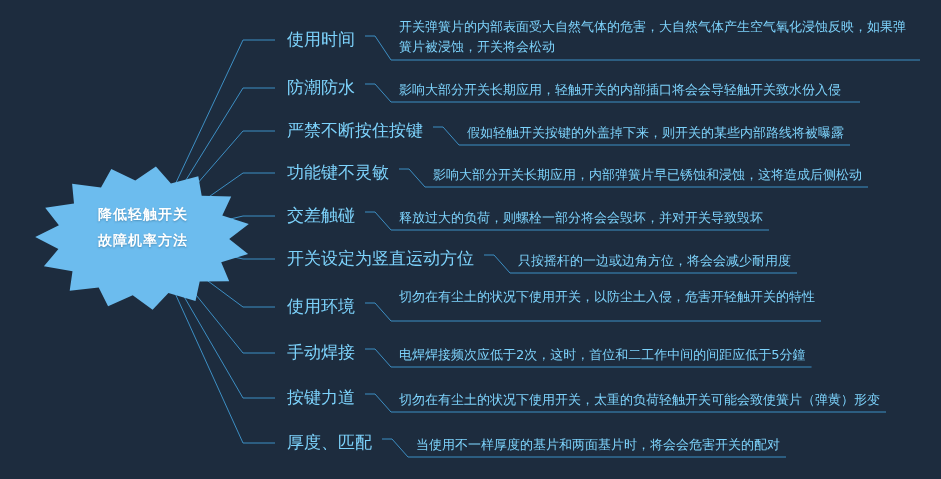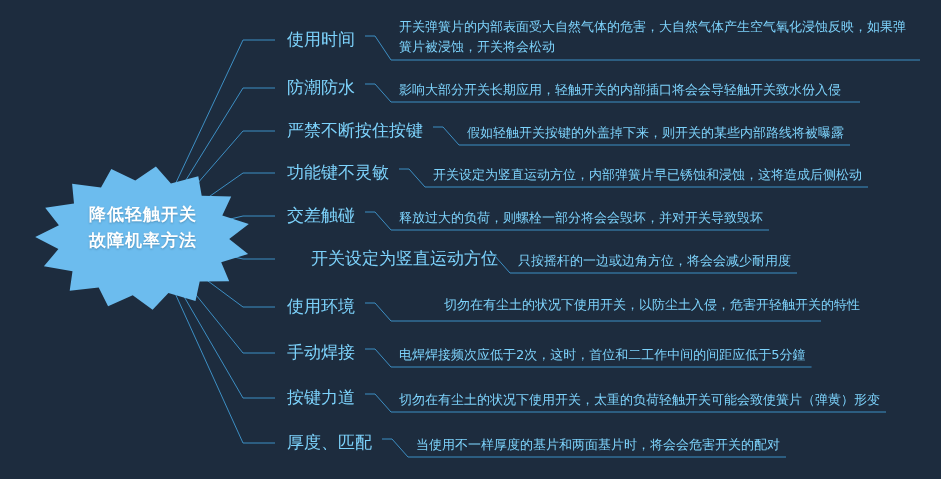--- a/index.html
+++ b/index.html
@@ -37,21 +37,21 @@
     width: 222px;
     height: 150px;
   }
   #center-label {
     position: absolute;
     left: 0;
     top: 38px;
     width: 222px;
     text-align: center;
     color: #ffffff;
-    font-size: 17px;
+    font-size: 14px;
     font-weight: bold;
     line-height: 26px;
     letter-spacing: 1px;
     text-shadow: 0 1px 2px rgba(20,60,90,.35);
   }
   
   .branch {
     position: absolute;
     left: 0;
     height: 40px;
@@ -121,33 +121,33 @@
       <div class="branch" style="top: 68px;">
         <div class="branch-label" style="left: 287px; top: 9px;">防潮防水</div>
         <div class="branch-desc" style="left: 399px; top: 12px;">影响大部分开关长期应用，轻触开关的内部插口将会会导轻触开关致水份入侵</div>
       </div>
       <div class="branch" style="top: 111px;">
         <div class="branch-label" style="left: 287px; top: 9px;">严禁不断按住按键</div>
         <div class="branch-desc" style="left: 467px; top: 12px;">假如轻触开关按键的外盖掉下来，则开关的某些内部路线将被曝露</div>
       </div>
       <div class="branch" style="top: 153px;">
         <div class="branch-label" style="left: 287px; top: 9px;">功能键不灵敏</div>
-        <div class="branch-desc" style="left: 433px; top: 12px;">开关设定为竖直运动方位，内部弹簧片早已锈蚀和浸蚀，这将造成后侧松动</div>
+        <div class="branch-desc" style="left: 433px; top: 12px;">影响大部分开关长期应用，内部弹簧片早已锈蚀和浸蚀，这将造成后侧松动</div>
       </div>
       <div class="branch" style="top: 196px;">
         <div class="branch-label" style="left: 287px; top: 9px; text-align: right;">交差触碰</div>
         <div class="branch-desc" style="left: 399px; top: 12px;">释放过大的负荷，则螺栓一部分将会会毁坏，并对开关导致毁坏</div>
       </div>
       <div class="branch" style="top: 239px;">
-        <div class="branch-label" style="left: 287px; top: 9px; margin-left: 24px;">开关设定为竖直运动方位</div>
+        <div class="branch-label" style="left: 287px; top: 9px;">开关设定为竖直运动方位</div>
         <div class="branch-desc" style="left: 518px; top: 12px;">只按摇杆的一边或边角方位，将会会减少耐用度</div>
       </div>
       <div class="branch" style="top: 287px;">
         <div class="branch-label" style="left: 287px; top: 9px;">使用环境</div>
-        <div class="branch-desc" style="left: 399px; top: 8px; margin-left: 45px;">切勿在有尘土的状况下使用开关，以防尘土入侵，危害开轻触开关的特性</div>
+        <div class="branch-desc" style="left: 399px; top: 0;">切勿在有尘土的状况下使用开关，以防尘土入侵，危害开轻触开关的特性</div>
       </div>
       <div class="branch" style="top: 333px;">
         <div class="branch-label" style="left: 287px; top: 9px;">手动焊接</div>
         <div class="branch-desc" style="left: 399px; top: 12px;">电焊焊接频次应低于2次，这时，首位和二工作中间的间距应低于5分鐘</div>
       </div>
       <div class="branch" style="top: 378px;">
         <div class="branch-label" style="left: 287px; top: 9px;">按键力道</div>
         <div class="branch-desc" style="left: 399px; top: 12px;">切勿在有尘土的状况下使用开关，太重的负荷轻触开关可能会致使簧片（弹黄）形变</div>
       </div>
       <div class="branch" style="top: 423px;">

